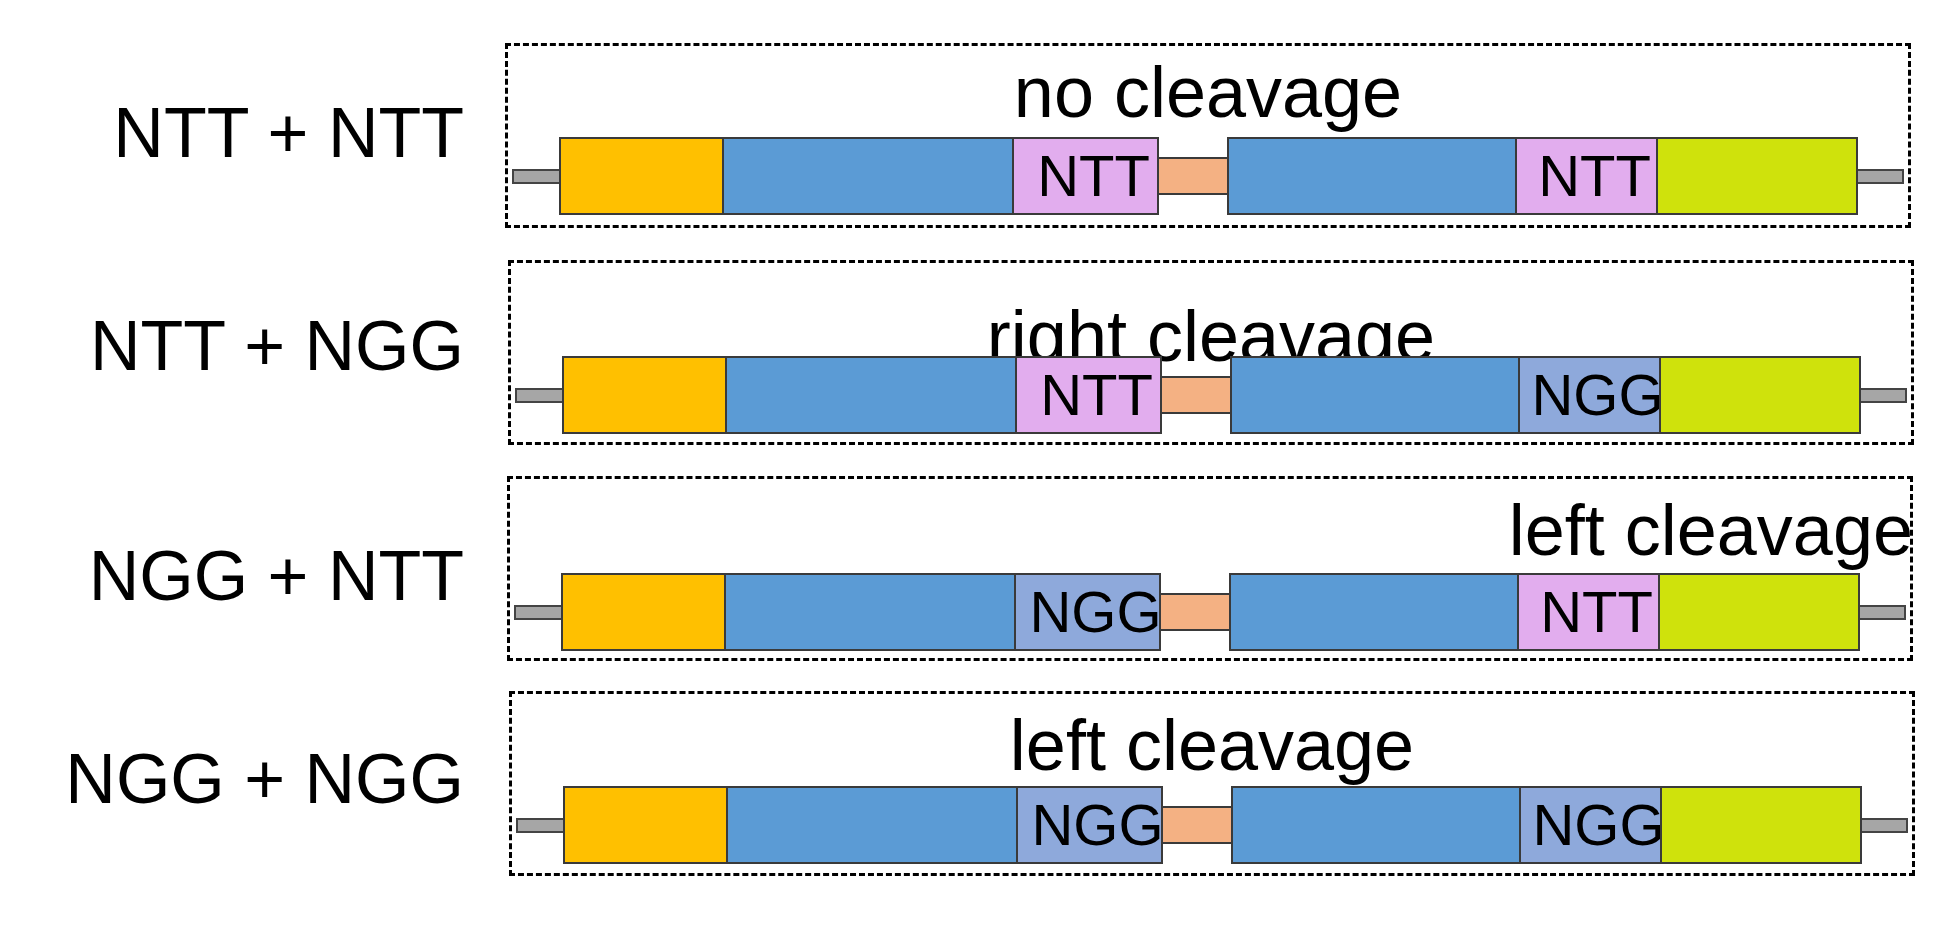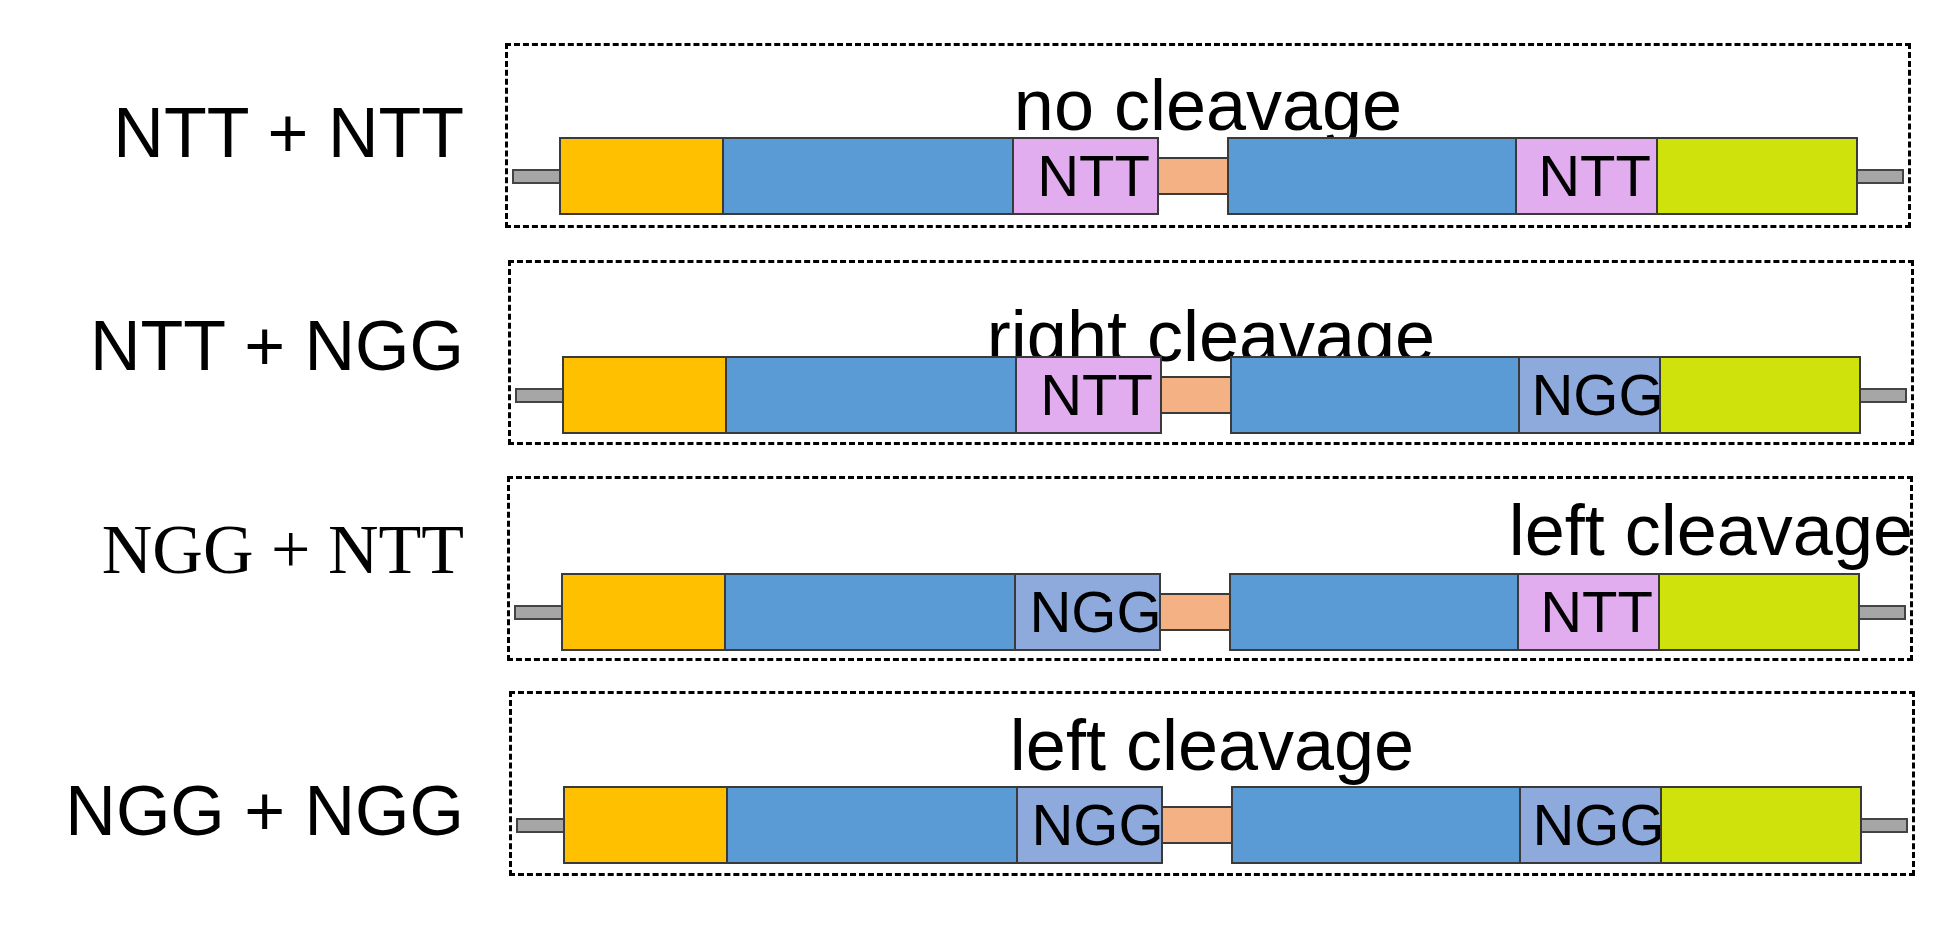--- a/index.html
+++ b/index.html
@@ -16,21 +16,21 @@
   .linker { height: 38px; }
   .seg-text { display: flex; align-items: center; justify-content: center;
               font-size: 58px; line-height: 1; overflow: hidden; white-space: nowrap; }
 </style>
 </head>
 <body>
 
 <div id="diagram">
     <div class="row-label" style="top: 98px;">NTT + NTT</div>
     <div class="box" style="top: 43px; left: 505px;"></div>
-    <div class="title" style="top: 69px; left: 505px; text-align: center;">no cleavage</div>
+    <div class="title" style="top: 56px; left: 505px; text-align: center;">no cleavage</div>
     <div class="seg stub" style="left: 512px; top: 169px; width: 49px; height: 15px; background: rgb(166, 166, 166);"></div>
     <div class="seg linker" style="left: 1157px; top: 157px; width: 72px; height: 38px; background: rgb(244, 177, 131);"></div>
     <div class="seg stub" style="left: 1856px; top: 169px; width: 48px; height: 15px; background: rgb(166, 166, 166);"></div>
     <div class="seg bar" style="left: 559px; top: 137px; width: 165px; height: 78px; background: rgb(255, 192, 0);"></div>
     <div class="seg bar" style="left: 722px; top: 137px; width: 292px; height: 78px; background: rgb(91, 155, 213);"></div>
     <div class="seg bar seg-text" style="left: 1012px; top: 137px; width: 147px; height: 78px; background: rgb(226, 173, 238);">
       <span>NTT</span>
     </div>
     <div class="seg bar" style="left: 1227px; top: 137px; width: 290px; height: 78px; background: rgb(91, 155, 213);"></div>
     <div class="seg bar seg-text" style="left: 1515px; top: 137px; width: 143px; height: 78px; background: rgb(226, 173, 238);">
@@ -46,37 +46,37 @@
     <div class="seg bar" style="left: 562px; top: 356px; width: 165px; height: 78px; background: rgb(255, 192, 0);"></div>
     <div class="seg bar" style="left: 725px; top: 356px; width: 292px; height: 78px; background: rgb(91, 155, 213);"></div>
     <div class="seg bar seg-text" style="left: 1015px; top: 356px; width: 147px; height: 78px; background: rgb(226, 173, 238);">
       <span>NTT</span>
     </div>
     <div class="seg bar" style="left: 1230px; top: 356px; width: 290px; height: 78px; background: rgb(91, 155, 213);"></div>
     <div class="seg bar seg-text" style="left: 1518px; top: 356px; width: 143px; height: 78px; background: rgb(142, 169, 219);">
       <span>NGG</span>
     </div>
     <div class="seg bar" style="left: 1659px; top: 356px; width: 202px; height: 78px; background: rgb(207, 226, 12);"></div>
-    <div class="row-label" style="top: 515px; font-family: Liberation Serif, serif;">NGG + NTT</div>
+    <div class="row-label" style="top: 541px;">NGG + NTT</div>
     <div class="box" style="top: 476px; left: 507px;"></div>
     <div class="title" style="top: 494px; left: 507px; text-align: right;">left cleavage</div>
     <div class="seg stub" style="left: 514px; top: 605px; width: 49px; height: 15px; background: rgb(166, 166, 166);"></div>
     <div class="seg linker" style="left: 1159px; top: 593px; width: 72px; height: 38px; background: rgb(244, 177, 131);"></div>
     <div class="seg stub" style="left: 1858px; top: 605px; width: 48px; height: 15px; background: rgb(166, 166, 166);"></div>
     <div class="seg bar" style="left: 561px; top: 573px; width: 165px; height: 78px; background: rgb(255, 192, 0);"></div>
     <div class="seg bar" style="left: 724px; top: 573px; width: 292px; height: 78px; background: rgb(91, 155, 213);"></div>
     <div class="seg bar seg-text" style="left: 1014px; top: 573px; width: 147px; height: 78px; background: rgb(142, 169, 219);">
       <span>NGG</span>
     </div>
     <div class="seg bar" style="left: 1229px; top: 573px; width: 290px; height: 78px; background: rgb(91, 155, 213);"></div>
     <div class="seg bar seg-text" style="left: 1517px; top: 573px; width: 143px; height: 78px; background: rgb(226, 173, 238);">
       <span>NTT</span>
     </div>
     <div class="seg bar" style="left: 1658px; top: 573px; width: 202px; height: 78px; background: rgb(207, 226, 12);"></div>
-    <div class="row-label" style="top: 776px;">NGG + NGG</div>
+    <div class="row-label" style="top: 744px;">NGG + NGG</div>
     <div class="box" style="top: 691px; left: 509px;"></div>
     <div class="title" style="top: 709px; left: 509px;">left cleavage</div>
     <div class="seg stub" style="left: 516px; top: 818px; width: 49px; height: 15px; background: rgb(166, 166, 166);"></div>
     <div class="seg linker" style="left: 1161px; top: 806px; width: 72px; height: 38px; background: rgb(244, 177, 131);"></div>
     <div class="seg stub" style="left: 1860px; top: 818px; width: 48px; height: 15px; background: rgb(166, 166, 166);"></div>
     <div class="seg bar" style="left: 563px; top: 786px; width: 165px; height: 78px; background: rgb(255, 192, 0);"></div>
     <div class="seg bar" style="left: 726px; top: 786px; width: 292px; height: 78px; background: rgb(91, 155, 213);"></div>
     <div class="seg bar seg-text" style="left: 1016px; top: 786px; width: 147px; height: 78px; background: rgb(142, 169, 219);">
       <span>NGG</span>
     </div>

